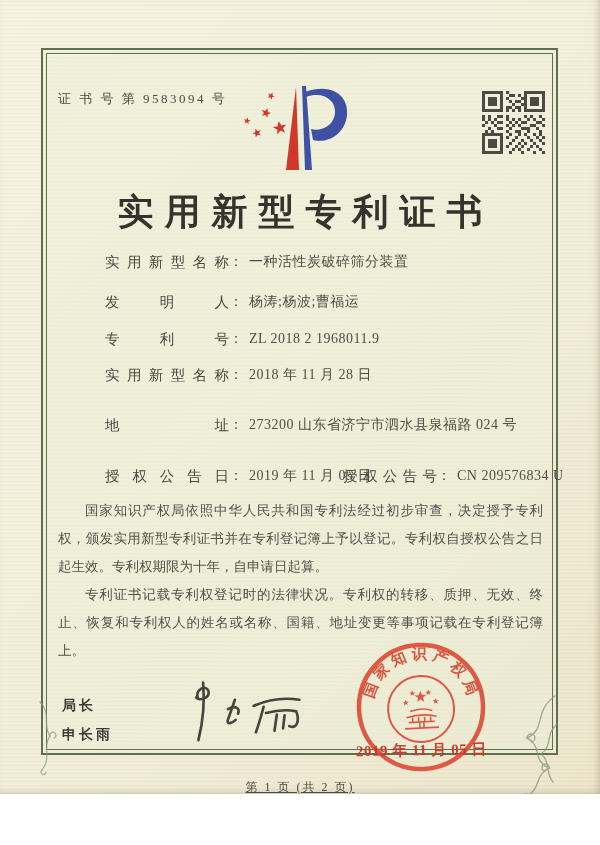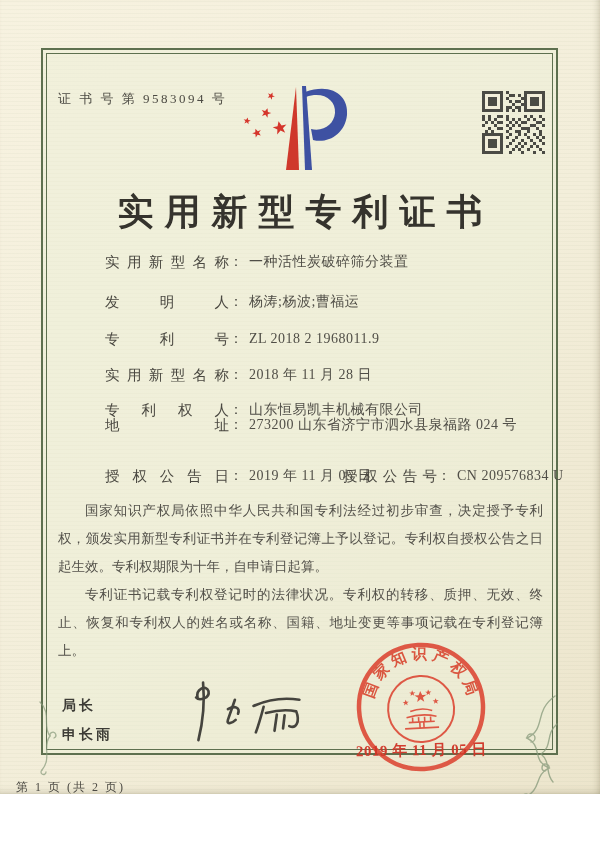--- a/index.html
+++ b/index.html
@@ -27,22 +27,22 @@
   .paras{position:absolute;left:58px;right:57px;top:497px;font-size:13.5px;line-height:28px;
     color:#53514a;text-align:justify;}
   .paras p{margin:0;text-indent:2em;}
   .signer{position:absolute;left:62px;top:697px;font-size:14px;letter-spacing:3px;
     font-weight:600;color:#3d3c36;font-family:Liberation Sans, sans-serif;}
   .signer div{margin-bottom:11px;}
   .sig{position:absolute;left:165px;top:678px;width:160px;height:66px;}
   .seal{position:absolute;left:351px;top:637px;width:140px;height:140px;transform:rotate(-3deg);}
   .seal-date{position:absolute;left:356px;top:741px;font-size:15px;font-weight:700;
     letter-spacing:.5px;color:rgba(208,52,38,.95);transform:rotate(-1deg);}
-  .page-info{position:absolute;left:16px;right:0;top:779px;font-size:12px;
-    letter-spacing:2px;color:#4c4a43;}
+  .page-info{position:absolute;left:0;right:0;top:779px;text-align:center;font-size:12px;
+    letter-spacing:2px;color:#4c4a43;text-decoration:underline;}
   .back-note{position:absolute;left:0;right:0;top:815px;text-align:center;font-size:13px;
     letter-spacing:3px;color:#5a584f;}
   .flourish-r{position:absolute;left:503px;top:694px;width:55px;height:108px;}
   .flourish-l{position:absolute;left:36px;top:700px;width:26px;height:76px;}
 </style>
 </head>
 <body>
 
 <div class="page">
   <div class="frame"></div>
@@ -90,23 +90,20 @@
     <span class="flabel">实用新型名称</span><span class="fcolon">：</span><span class="fval">一种活性炭破碎筛分装置</span>
   </div>
   <div class="frow" style="top:293px">
     <span class="flabel">发明人</span><span class="fcolon">：</span><span class="fval">杨涛;杨波;曹福运</span>
   </div>
   <div class="frow" style="top:330px">
     <span class="flabel">专利号</span><span class="fcolon">：</span><span class="fval">ZL 2018 2 1968011.9</span>
   </div>
   <div class="frow" style="top:366px">
     <span class="flabel">实用新型名称</span><span class="fcolon">：</span><span class="fval">2018 年 11 月 28 日</span>
-  </div>
-  <div class="frow" style="top:401px">
-    <span class="flabel">专利权人</span><span class="fcolon">：</span><span class="fval">山东恒易凯丰机械有限公司</span>
   </div>
   <div class="frow" style="top:416px">
     <span class="flabel">地址</span><span class="fcolon">：</span><span class="fval">273200 山东省济宁市泗水县泉福路 024 号</span>
   </div>
   <div class="frow" style="top:467px">
     <span class="flabel">授权公告日</span><span class="fcolon">：</span><span class="fval">2019 年 11 月 05 日</span>
     <span class="pair2">
       <span class="flabel">授权公告号</span><span class="fcolon">：</span><span class="fval">CN 209576834 U</span>
     </span>
   </div>

